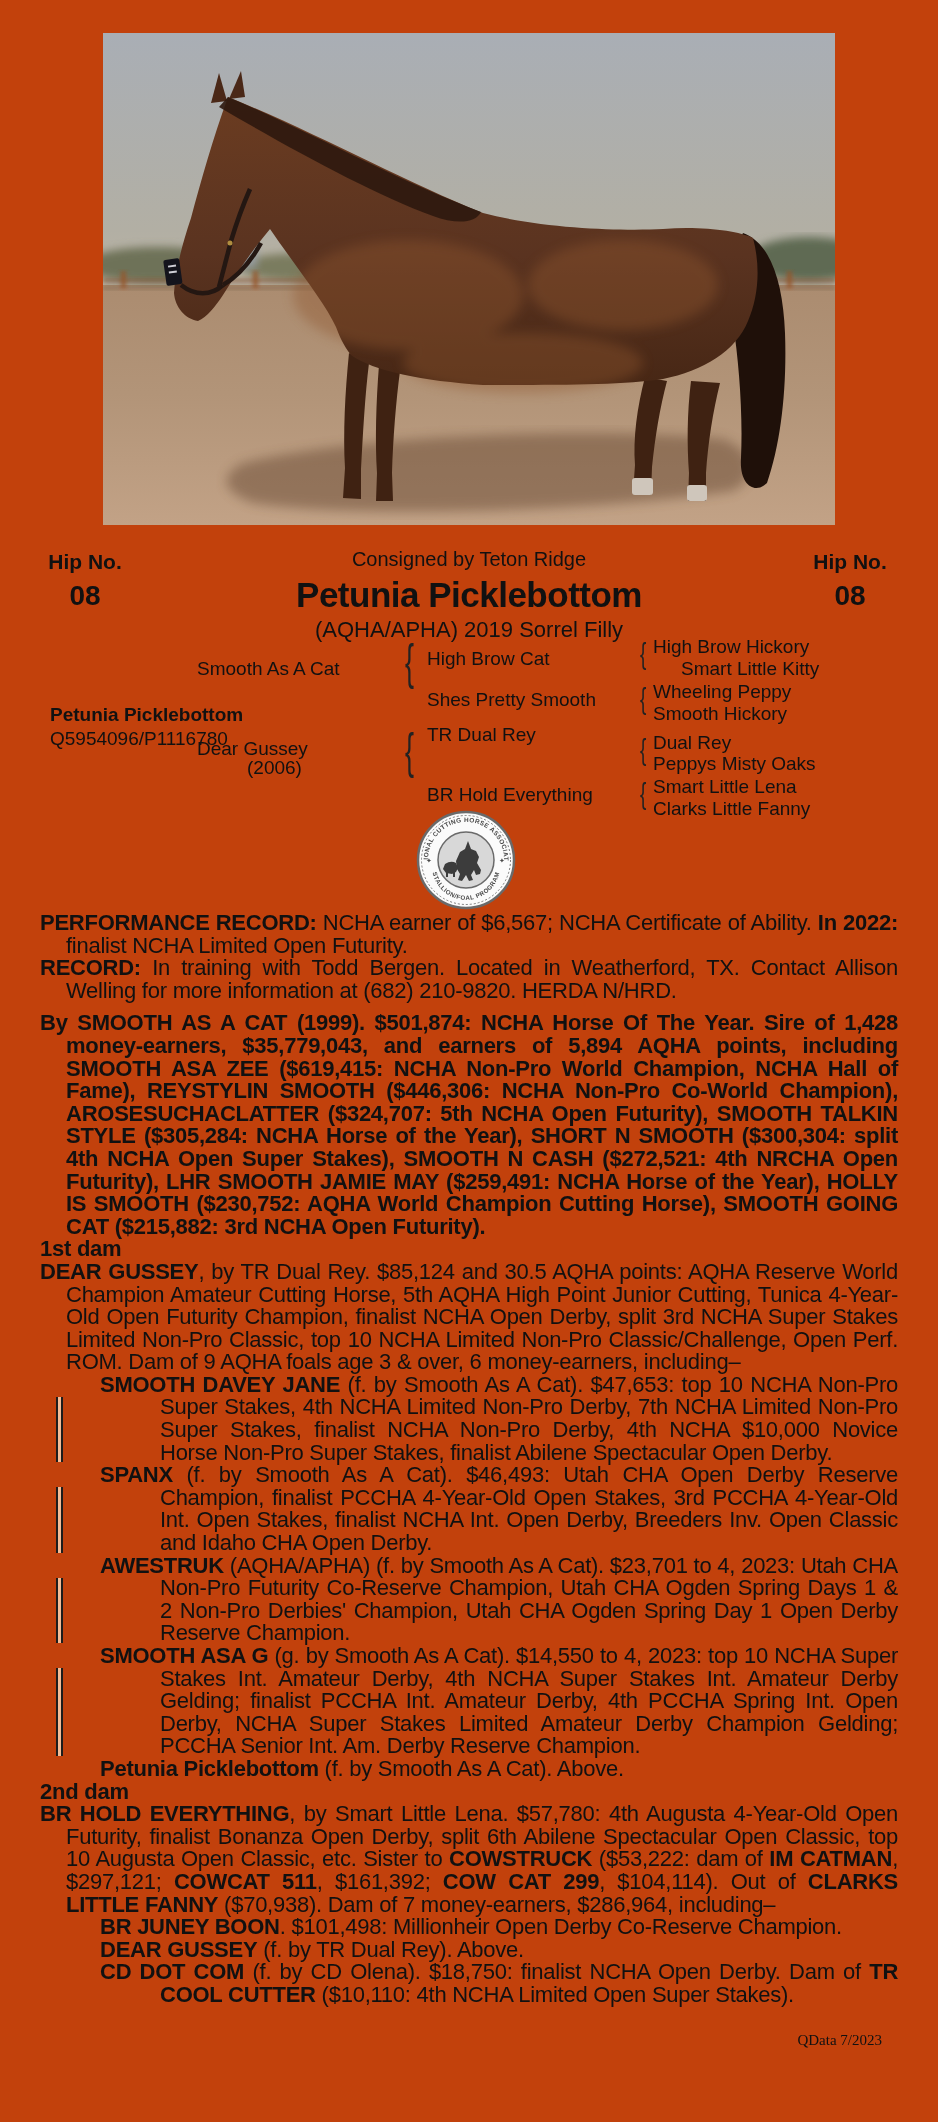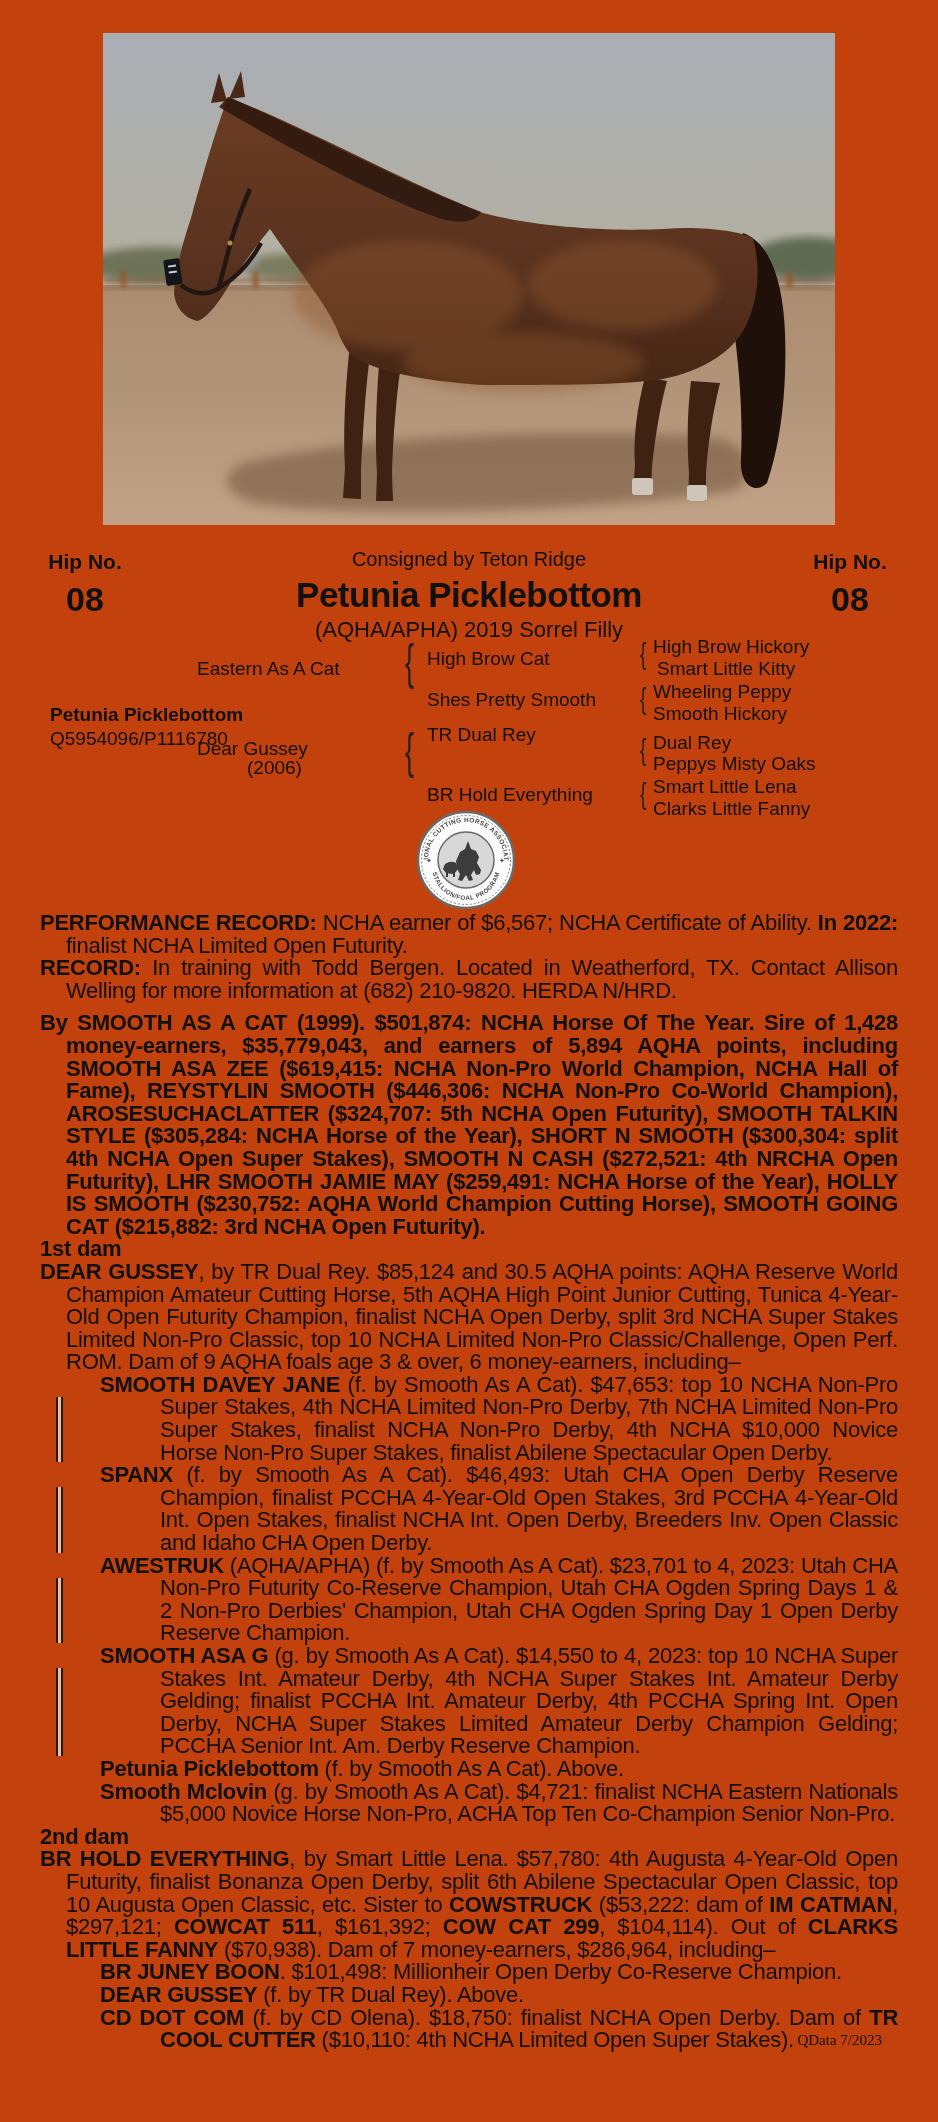--- a/index.html
+++ b/index.html
@@ -8,21 +8,21 @@
 
   
   .photo{position:absolute;left:103px;top:33px;width:732px;height:492px;overflow:hidden;}
   .photo svg{display:block;}
 
   
   .hip{position:absolute;top:550px;width:140px;text-align:center;font-weight:bold;}
   .hip-left{left:15px;}
   .hip-right{right:18px;}
   .hip-label{font-size:21px;}
-  .hip-num{font-size:34px;margin-top:6px;}
+  .hip-num{font-size:28px;margin-top:6px;}
   .head-center{position:absolute;left:169px;top:548px;width:600px;text-align:center;}
   .consigned{font-size:20px;}
   .title{font-size:35px;font-weight:bold;margin:4px 0 2px 0;letter-spacing:-0.5px;}
   .subtitle{font-size:22px;}
 
   
   .pedigree{position:absolute;left:0;top:640px;width:938px;height:190px;font-size:19px;}
   .pedigree .abs{position:absolute;white-space:nowrap;}
   .ped-subject{font-weight:bold;}
   .brace{color:#222;font-weight:300;}
@@ -154,37 +154,37 @@
   </div>
   <div class="head-center">
     <div class="consigned">Consigned by Teton Ridge</div>
     <div class="title">Petunia Picklebottom</div>
     <div class="subtitle">(AQHA/APHA) 2019 Sorrel Filly</div>
   </div>
 
   <div class="pedigree">
     <span class="abs ped-subject" style="left:50px;top:64px;">Petunia Picklebottom</span>
     <span class="abs" style="left:50px;top:88px;">Q5954096/P1116780</span>
-    <span class="abs" style="left:197px;top:18px;">Eastern As A Cat</span>
+    <span class="abs" style="left:197px;top:18px;">Smooth As A Cat</span>
     <span class="abs" style="left:197px;top:98px;">Dear Gussey</span>
     <span class="abs" style="left:247px;top:117px;">(2006)</span>
 
     <span class="abs brace brace3" style="left:405px;top:8px;">{</span>
     <span class="abs brace brace3" style="left:405px;top:97px;">{</span>
     <span class="abs" style="left:427px;top:8px;">High Brow Cat</span>
     <span class="abs" style="left:427px;top:49px;">Shes Pretty Smooth</span>
     <span class="abs" style="left:427px;top:84px;">TR Dual Rey</span>
     <span class="abs" style="left:427px;top:144px;">BR Hold Everything</span>
 
     <span class="abs brace brace4" style="left:640px;top:4px;">{</span>
     <span class="abs brace brace4" style="left:640px;top:49px;">{</span>
     <span class="abs brace brace4" style="left:640px;top:100px;">{</span>
     <span class="abs brace brace4" style="left:640px;top:144px;">{</span>
     <span class="abs" style="left:653px;top:-4px;">High Brow Hickory</span>
-    <span class="abs" style="left:657px;top:18px;">Smart Little Kitty</span>
+    <span class="abs" style="left:681px;top:18px;">Smart Little Kitty</span>
     <span class="abs" style="left:653px;top:41px;">Wheeling Peppy</span>
     <span class="abs" style="left:653px;top:63px;">Smooth Hickory</span>
     <span class="abs" style="left:653px;top:92px;">Dual Rey</span>
     <span class="abs" style="left:653px;top:113px;">Peppys Misty Oaks</span>
     <span class="abs" style="left:653px;top:136px;">Smart Little Lena</span>
     <span class="abs" style="left:653px;top:158px;">Clarks Little Fanny</span>
   </div>
 
   <div class="seal">
     <svg width="102" height="108" viewBox="0 0 102 108">
@@ -216,21 +216,20 @@
       <div class="para p-hang"><span class="b">PERFORMANCE RECORD: </span><span>NCHA earner of $6,567; NCHA Certificate of Ability. </span><span class="b">In 2022:</span><span> finalist NCHA Limited Open Futurity.</span></div>
       <div class="para p-hang"><span class="b">RECORD: </span><span>In training with Todd Bergen. Located in Weatherford, TX. Contact Allison Welling for more information at (682) 210-9820. HERDA N/HRD.</span></div>
       <div class="para p-hang p-allbold gap-top"><span>By SMOOTH AS A CAT  (1999). $501,874: NCHA Horse Of The Year. Sire of 1,428 money-earners, $35,779,043, and earners of 5,894 AQHA points, including SMOOTH ASA ZEE ($619,415: NCHA Non-Pro World Champion, NCHA Hall of Fame), REYSTYLIN SMOOTH ($446,306: NCHA Non-Pro Co-World Champion), AROSESUCHACLATTER ($324,707: 5th NCHA Open Futurity), SMOOTH TALKIN STYLE ($305,284: NCHA Horse of the Year), SHORT N SMOOTH ($300,304: split 4th NCHA Open Super Stakes), SMOOTH N CASH ($272,521: 4th NRCHA Open Futurity), LHR SMOOTH JAMIE MAY ($259,491: NCHA Horse of the Year), HOLLY IS SMOOTH ($230,752: AQHA World Champion Cutting Horse), SMOOTH GOING CAT ($215,882: 3rd NCHA Open Futurity).</span></div>
       <div class="para p-head"><span>1st dam</span></div>
       <div class="para p-hang"><span class="b">DEAR GUSSEY</span><span>, by TR Dual Rey. $85,124 and 30.5 AQHA points: AQHA Reserve World Champion Amateur Cutting Horse, 5th AQHA High Point Junior Cutting, Tunica 4-Year-Old Open Futurity Champion, finalist NCHA Open Derby, split 3rd NCHA Super Stakes Limited Non-Pro Classic, top 10 NCHA Limited Non-Pro Classic/Challenge, Open Perf. ROM. Dam of 9 AQHA foals age 3 &amp; over, 6 money-earners, including–</span></div>
       <div class="para foal bars"><span class="b">SMOOTH DAVEY JANE</span><span> (f. by Smooth As A Cat). $47,653: top 10 NCHA Non-Pro Super Stakes, 4th NCHA Limited Non-Pro Derby, 7th NCHA Limited Non-Pro Super Stakes, finalist NCHA Non-Pro Derby, 4th NCHA $10,000 Novice Horse Non-Pro Super Stakes, finalist Abilene Spectacular Open Derby.</span></div>
       <div class="para foal bars"><span class="b">SPANX</span><span> (f. by Smooth As A Cat). $46,493: Utah CHA Open Derby Reserve Champion, finalist PCCHA 4-Year-Old Open Stakes, 3rd PCCHA 4-Year-Old Int. Open Stakes, finalist NCHA Int. Open Derby, Breeders Inv. Open Classic and Idaho CHA Open Derby.</span></div>
       <div class="para foal bars"><span class="b">AWESTRUK</span><span> (AQHA/APHA) (f. by Smooth As A Cat). $23,701 to 4, 2023: Utah CHA Non-Pro Futurity Co-Reserve Champion, Utah CHA Ogden Spring Days 1 &amp; 2 Non-Pro Derbies' Champion, Utah CHA Ogden Spring Day 1 Open Derby Reserve Champion.</span></div>
       <div class="para foal bars"><span class="b">SMOOTH ASA G</span><span> (g. by Smooth As A Cat). $14,550 to 4, 2023: top 10 NCHA Super Stakes Int. Amateur Derby, 4th NCHA Super Stakes Int. Amateur Derby Gelding; finalist PCCHA Int. Amateur Derby, 4th PCCHA Spring Int. Open Derby, NCHA Super Stakes Limited Amateur Derby Champion Gelding; PCCHA Senior Int. Am. Derby Reserve Champion.</span></div>
       <div class="para foal"><span class="b">Petunia Picklebottom</span><span> (f. by Smooth As A Cat). Above.</span></div>
-      <div class="para foal"><span class="b">Smooth Mclovin</span><span> (g. by Smooth As A Cat). $4,721: finalist NCHA Eastern Nationals $5,000 Novice Horse Non-Pro, ACHA Top Ten Co-Champion Senior Non-Pro.</span></div>
       <div class="para p-head"><span>2nd dam</span></div>
       <div class="para p-hang"><span class="b">BR HOLD EVERYTHING</span><span>, by Smart Little Lena. $57,780: 4th Augusta 4-Year-Old Open Futurity, finalist Bonanza Open Derby, split 6th Abilene Spectacular Open Classic, top 10 Augusta Open Classic, etc. Sister to </span><span class="b">COWSTRUCK</span><span> ($53,222: dam of </span><span class="b">IM CATMAN</span><span>, $297,121; </span><span class="b">COWCAT 511</span><span>, $161,392; </span><span class="b">COW CAT 299</span><span>, $104,114). Out of </span><span class="b">CLARKS LITTLE FANNY</span><span> ($70,938). Dam of 7 money-earners, $286,964, including–</span></div>
       <div class="para foal"><span class="b">BR JUNEY BOON</span><span>. $101,498: Millionheir Open Derby Co-Reserve Champion.</span></div>
       <div class="para foal"><span class="b">DEAR GUSSEY</span><span> (f. by TR Dual Rey). Above.</span></div>
       <div class="para foal"><span class="b">CD DOT COM</span><span> (f. by CD Olena). $18,750: finalist NCHA Open Derby. Dam of </span><span class="b">TR COOL CUTTER</span><span> ($10,110: 4th NCHA Limited Open Super Stakes).</span></div>
     </div>
 
   <div class="credit">QData 7/2023</div>
 
 </div>

